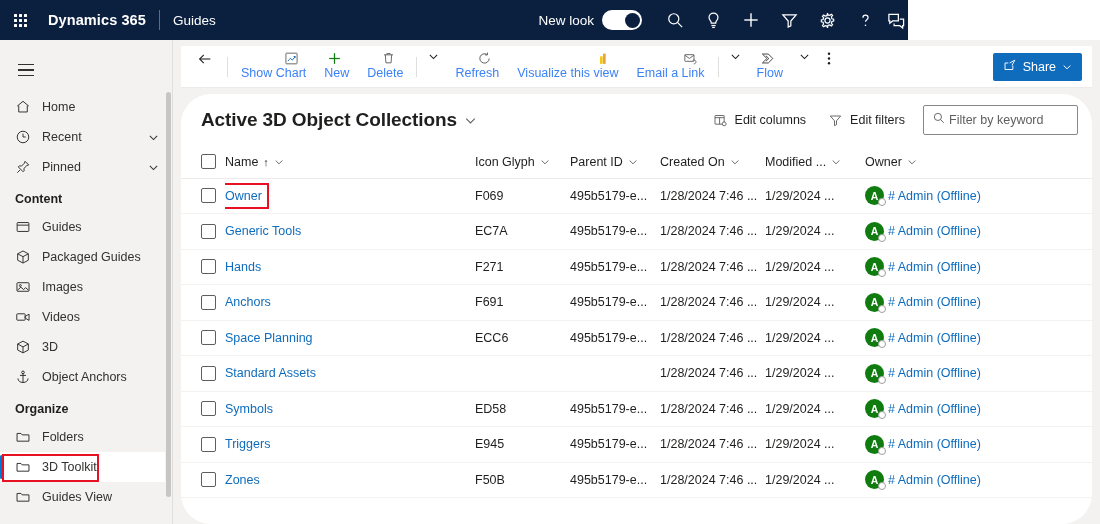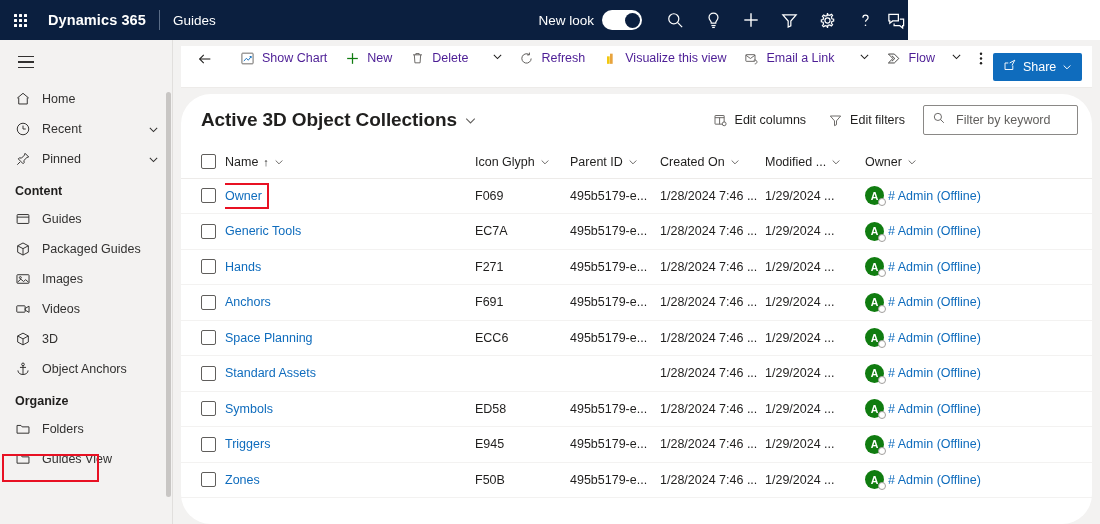--- a/index.html
+++ b/index.html
@@ -62,21 +62,21 @@
     display: flex;
     height: 484px; width: 1100px;
     background: #f3f2f1;
   }
 
   
   .sidebar {
     width: 173px; min-width: 173px;
     background: #f3f2f1;
     position: relative;
-    padding-top: 0;
+    padding-top: 8px;
   }
   .hamburger {
     width: 40px; height: 44px;
     display: flex; align-items: center; justify-content: center;
     margin-left: 6px; cursor: pointer;
   }
   .hamburger i {
     display: block; width: 16px; height: 1.5px; background: #323130;
     position: relative;
   }
@@ -137,23 +137,23 @@
     min-width: 0;
   }
   .command-bar {
     height: 42px; background: #ffffff;
     display: flex; align-items: center;
     padding: 0 10px 0 6px;
     border-bottom: 1px solid #edebe9;
     flex: 0 0 42px;
   }
   .cmd {
-    display: flex; align-items: flex-start; height: 32px;
-    padding: 0 9px; cursor: pointer; font-size: 12.5px; color: #4c1d95;
-    white-space: nowrap; border-radius: 2px;
+    display: flex; align-items: flex-end; height: 32px;
+    padding: 0 9px; cursor: pointer; font-size: 12.5px; color: #3b82f6;
+    white-space: nowrap; border-radius: 2px; flex-direction: column;
   }
   .cmd .cicon { margin-right: 7px; display: flex; align-items: center; }
   .cmd-sep { width: 1px; height: 20px; background: #e1dfdd; margin: 0 4px; }
   .cmd-chev { padding: 0 7px; }
   .share-btn {
     background: #0f6cbd; color: #ffffff; height: 28px; border-radius: 2px;
     display: flex; align-items: center; padding: 0 10px; font-size: 12.5px;
     cursor: pointer; margin-left: auto; white-space: nowrap; text-align: center;
   }
   .share-btn .cicon { margin-right: 6px; }
@@ -181,21 +181,21 @@
   .va .cicon { margin-right: 7px; display: flex; align-items: center; }
   .search-box {
     display: flex; align-items: center;
     width: 155px; height: 30px;
     border: 1px solid #8a8886; border-radius: 2px;
     padding: 0 8px; margin-left: 4px;
   }
   .search-box input {
     border: none; outline: none; font-size: 12.5px;
     font-family: "Liberation Sans", sans-serif;
-    color: #201f1e; width: 100%; margin-left: 10px; background: transparent;
+    color: #201f1e; width: 100%; margin-left: 3px; background: transparent;
   }
   .search-box input::placeholder { color: #605e5c; }
 
   
   .grid { flex: 1 1 auto; overflow: hidden; }
   table.grid-table {
     width: 100%; border-collapse: collapse; table-layout: fixed;
   }
   table.grid-table th {
     text-align: left; font-size: 12.5px; font-weight: normal; color: #201f1e;
@@ -448,20 +448,28 @@
 
     <div class="nav-item">
       <span class="ni-icon">
         <svg width="16" height="16" viewBox="0 0 18 18" fill="none" stroke="#323130" stroke-width="1.1">
           <path d="M2.3 5h4.4l1.3 1.6h7.7v7.1H2.3z"></path>
         </svg>
       </span>
       <span class="ni-label">Folders</span>
     </div>
 
+    <div class="nav-item selected">
+      <span class="ni-icon">
+        <svg width="16" height="16" viewBox="0 0 18 18" fill="none" stroke="#323130" stroke-width="1.1">
+          <path d="M2.3 5h4.4l1.3 1.6h7.7v7.1H2.3z"></path>
+        </svg>
+      </span>
+      <span class="ni-label">3D Toolkit</span>
+    </div>
 
     <div class="nav-item">
       <span class="ni-icon">
         <svg width="16" height="16" viewBox="0 0 18 18" fill="none" stroke="#323130" stroke-width="1.1">
           <path d="M2.3 5h4.4l1.3 1.6h7.7v7.1H2.3z"></path>
         </svg>
       </span>
       <span class="ni-label">Guides View</span>
     </div>
 

